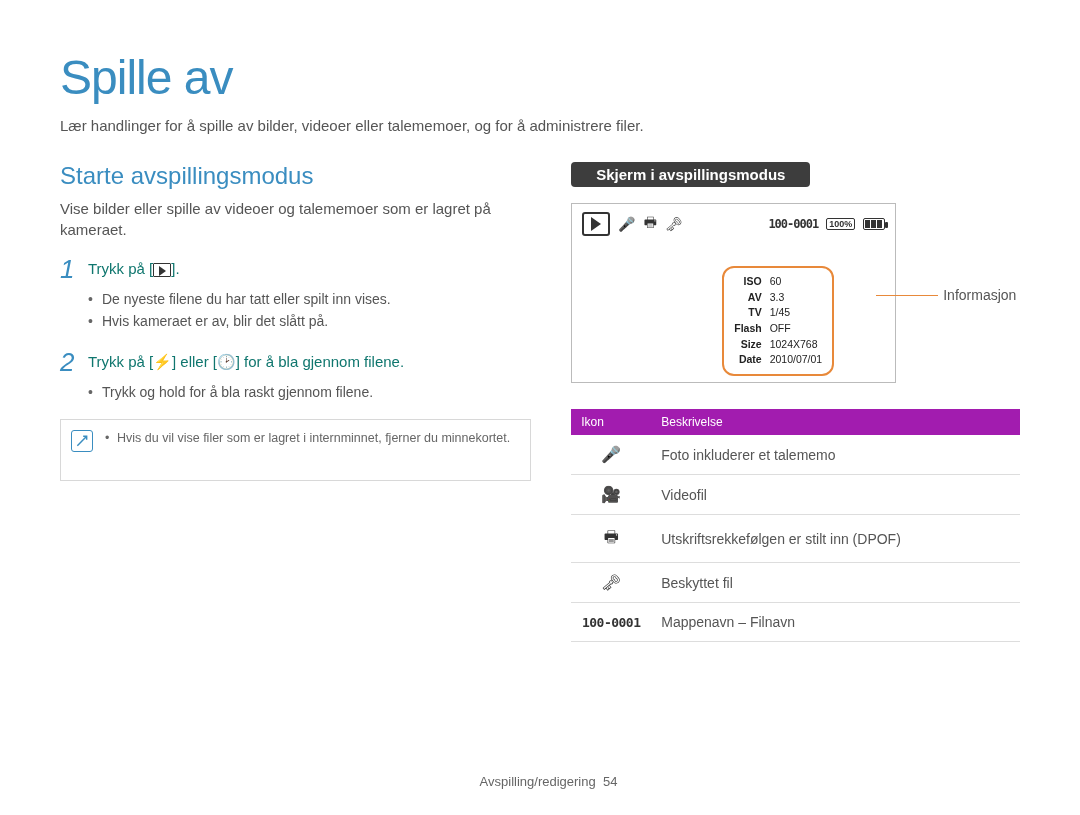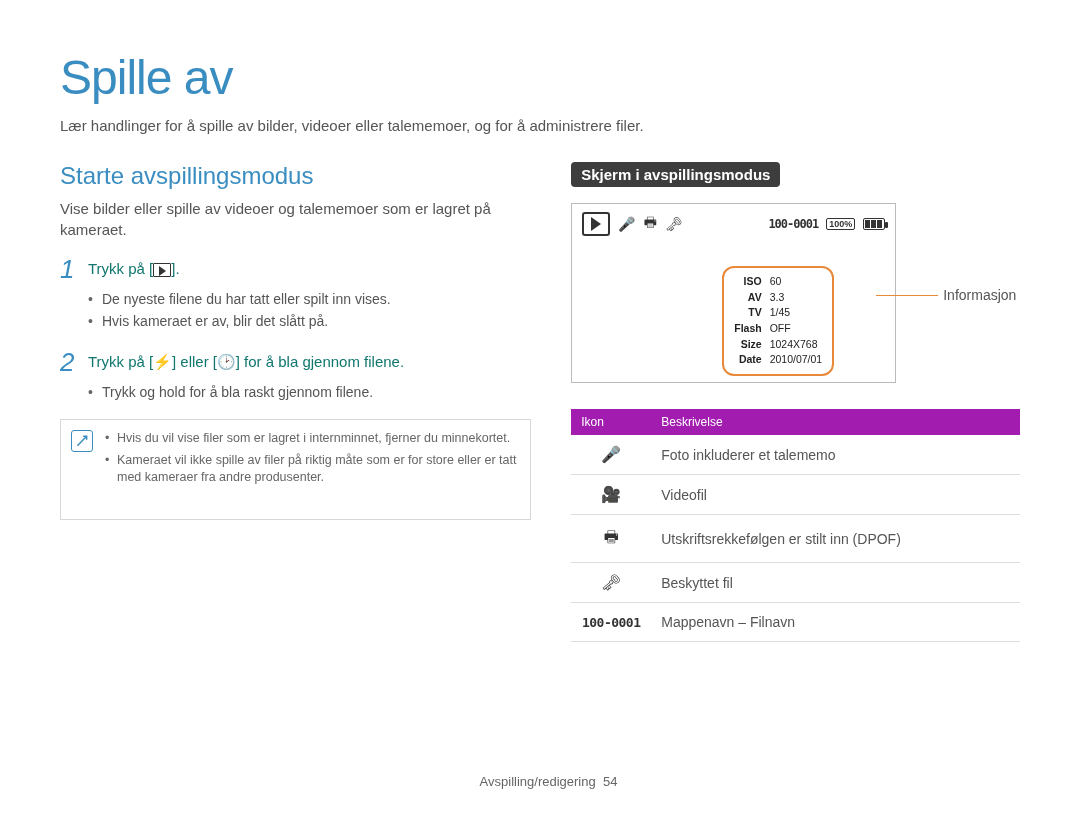--- a/index.html
+++ b/index.html
@@ -72,21 +72,21 @@
     font-weight:bold; flex-shrink:0;
   }
   .note-list li { list-style:none; position:relative; padding-left:12px; font-size:12.5px; color:#666; line-height:1.4; margin-bottom:4px;}
   .note-list li::before { content:"•"; position:absolute; left:0; }
 
   .black-pill {
     display:inline-block;
     background:#3d3d3d;
     color:#fff;
     font-size:15px;
-    padding:4px 10px;
+    padding:4px 25px;
     border-radius:4px;
     font-weight:600;
   }
 
   .screen-box {
     width: 325px;
     border: 1px solid #bbb;
     margin-top: 16px;
     position: relative;
     padding: 8px 10px 16px 10px;
@@ -216,21 +216,20 @@
     </ul>
 
     <div class="notebox">
       <div class="note-icon-wrap">
         <svg width="14" height="14" viewBox="0 0 24 24" fill="none" stroke="#3a8dc0" stroke-width="2.5">
             <path d="M4 20 L20 4 M14 4 H20 V10"></path>
           </svg>
       </div>
       <ul class="note-list">
         <li>Hvis du vil vise filer som er lagret i internminnet, fjerner du minnekortet.</li>
-        <li>Kameraet vil ikke spille av filer på riktig måte som er for store eller er tatt med kameraer fra andre produsenter.</li>
       </ul>
     </div>
   </div>
 
   <div class="col-right">
     <span class="black-pill">Skjerm i avspillingsmodus</span>
 
     <div class="screen-wrap">
       <div class="screen-box">
         <div class="screen-top-row">

